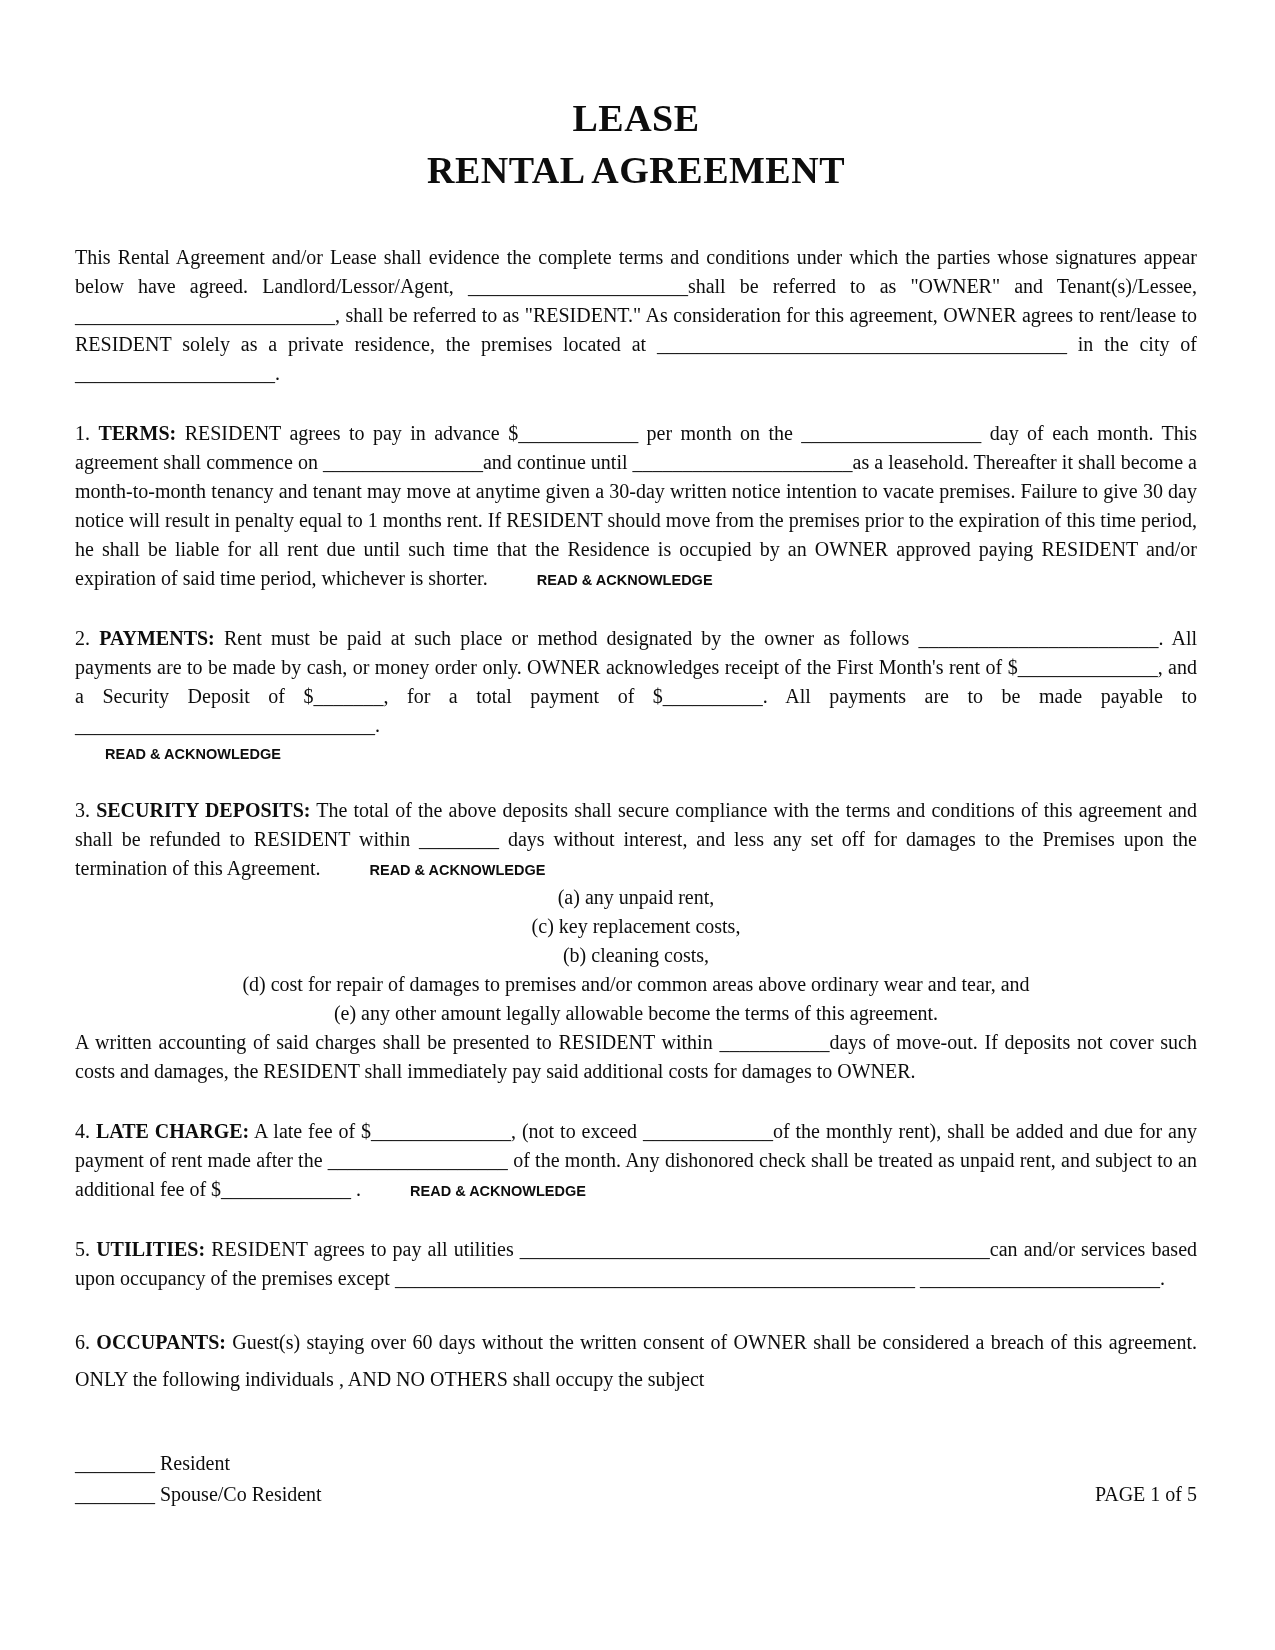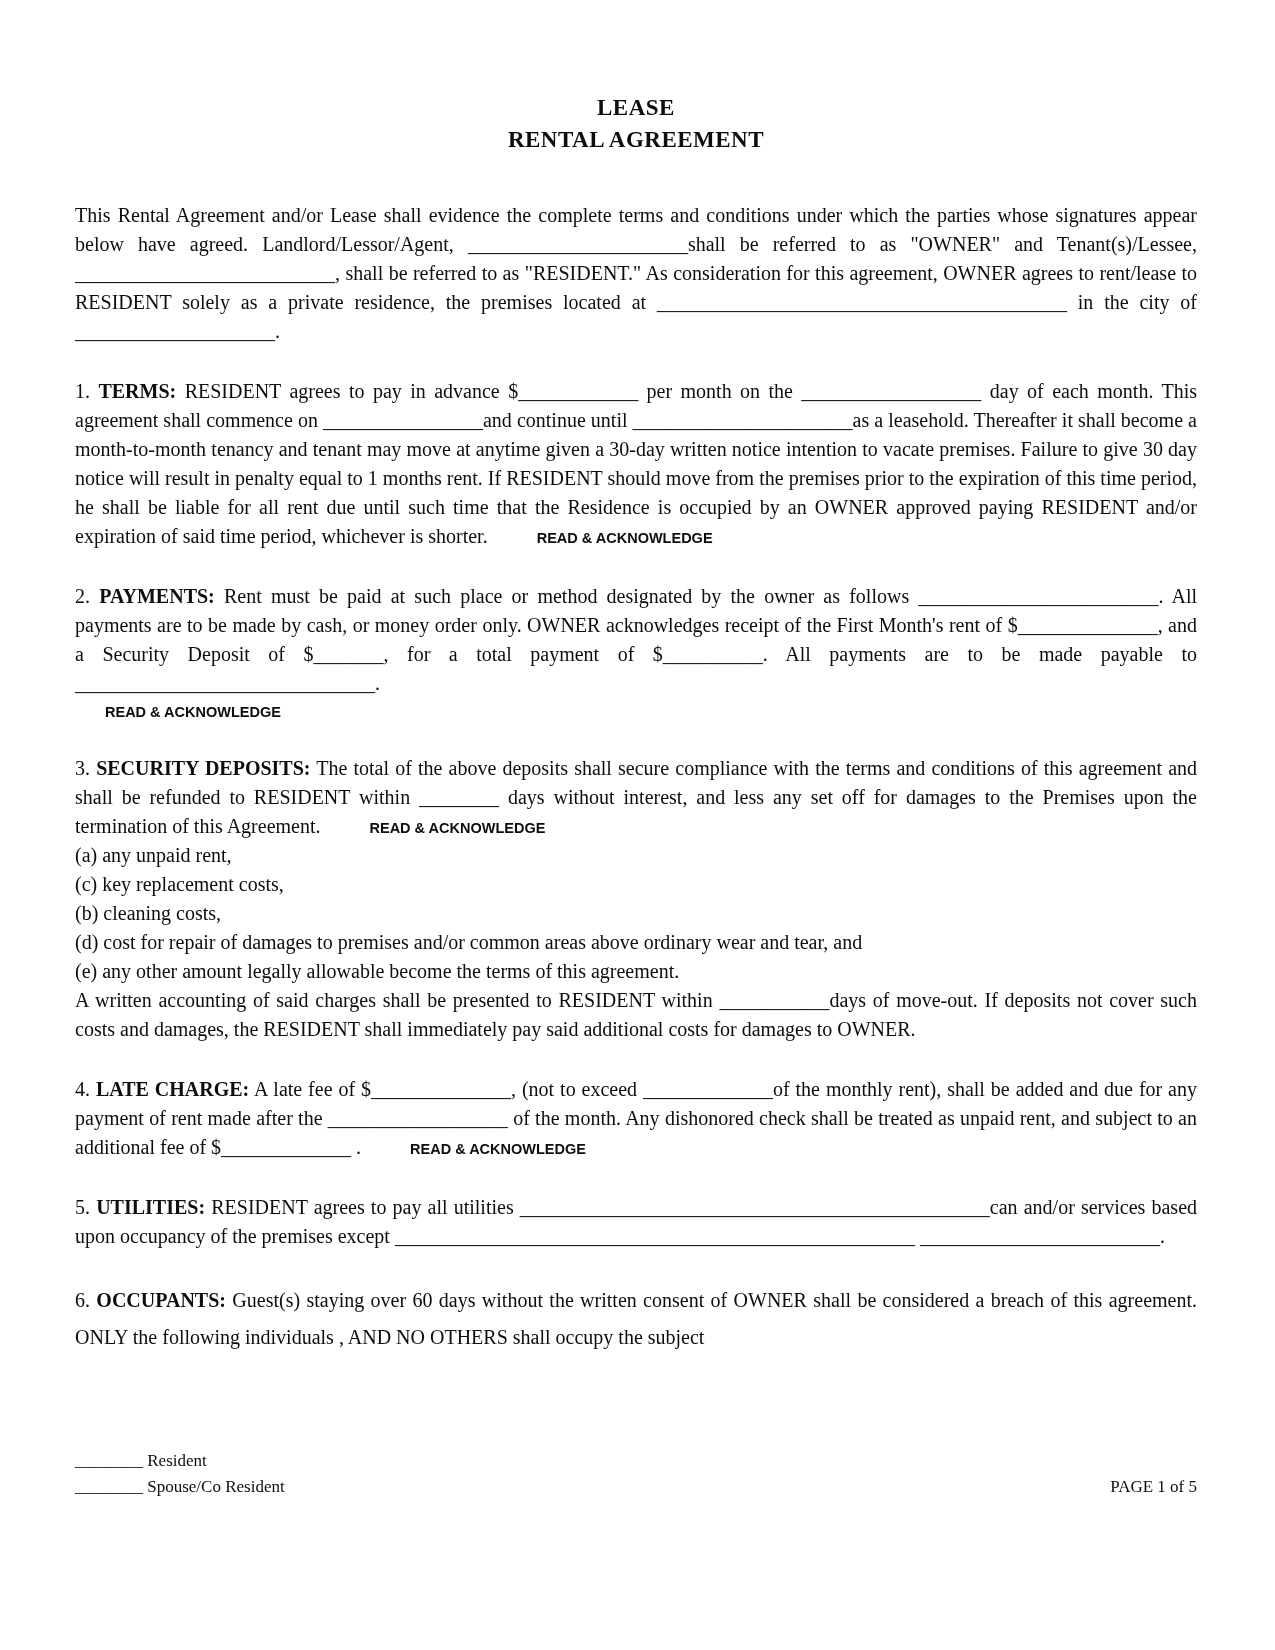--- a/index.html
+++ b/index.html
@@ -17,33 +17,33 @@
     padding: 92px 78px 0 75px;
     font-family: "Liberation Serif", "DejaVu Serif", serif;
     font-size: 20px;
     line-height: 1.45;
     color: #0d0d0d;
     overflow: hidden;
   }
   .doc-title {
     text-align: center;
     font-weight: bold;
-    font-size: 23px;
+    font-size: 38px;
     line-height: 1.38;
     margin: 0 0 46px 0;
     letter-spacing: 0.5px;
   }
   .section {
     margin: 0 0 31px 0;
   }
   .justify {
     text-align: justify;
   }
   .list-line {
-    text-align: left;
+    text-align: center;
   }
   .sec-num {
     font-weight: normal;
   }
   .sec-name {
     font-weight: bold;
   }
   .ack {
     font-family: "Liberation Sans", "DejaVu Sans", sans-serif;
     font-weight: bold;
@@ -64,21 +64,21 @@
     line-height: 1.85;
   }
   .footer {
     position: absolute;
     left: 75px;
     right: 78px;
     top: 1448px;
     display: flex;
     justify-content: space-between;
     align-items: flex-end;
-    font-size: 17px;
+    font-size: 20px;
     line-height: 1.55;
   }
   .footer-left div {
     text-align: left;
   }
   .footer-page {
     white-space: nowrap;
   }
 </style>
 </head>

